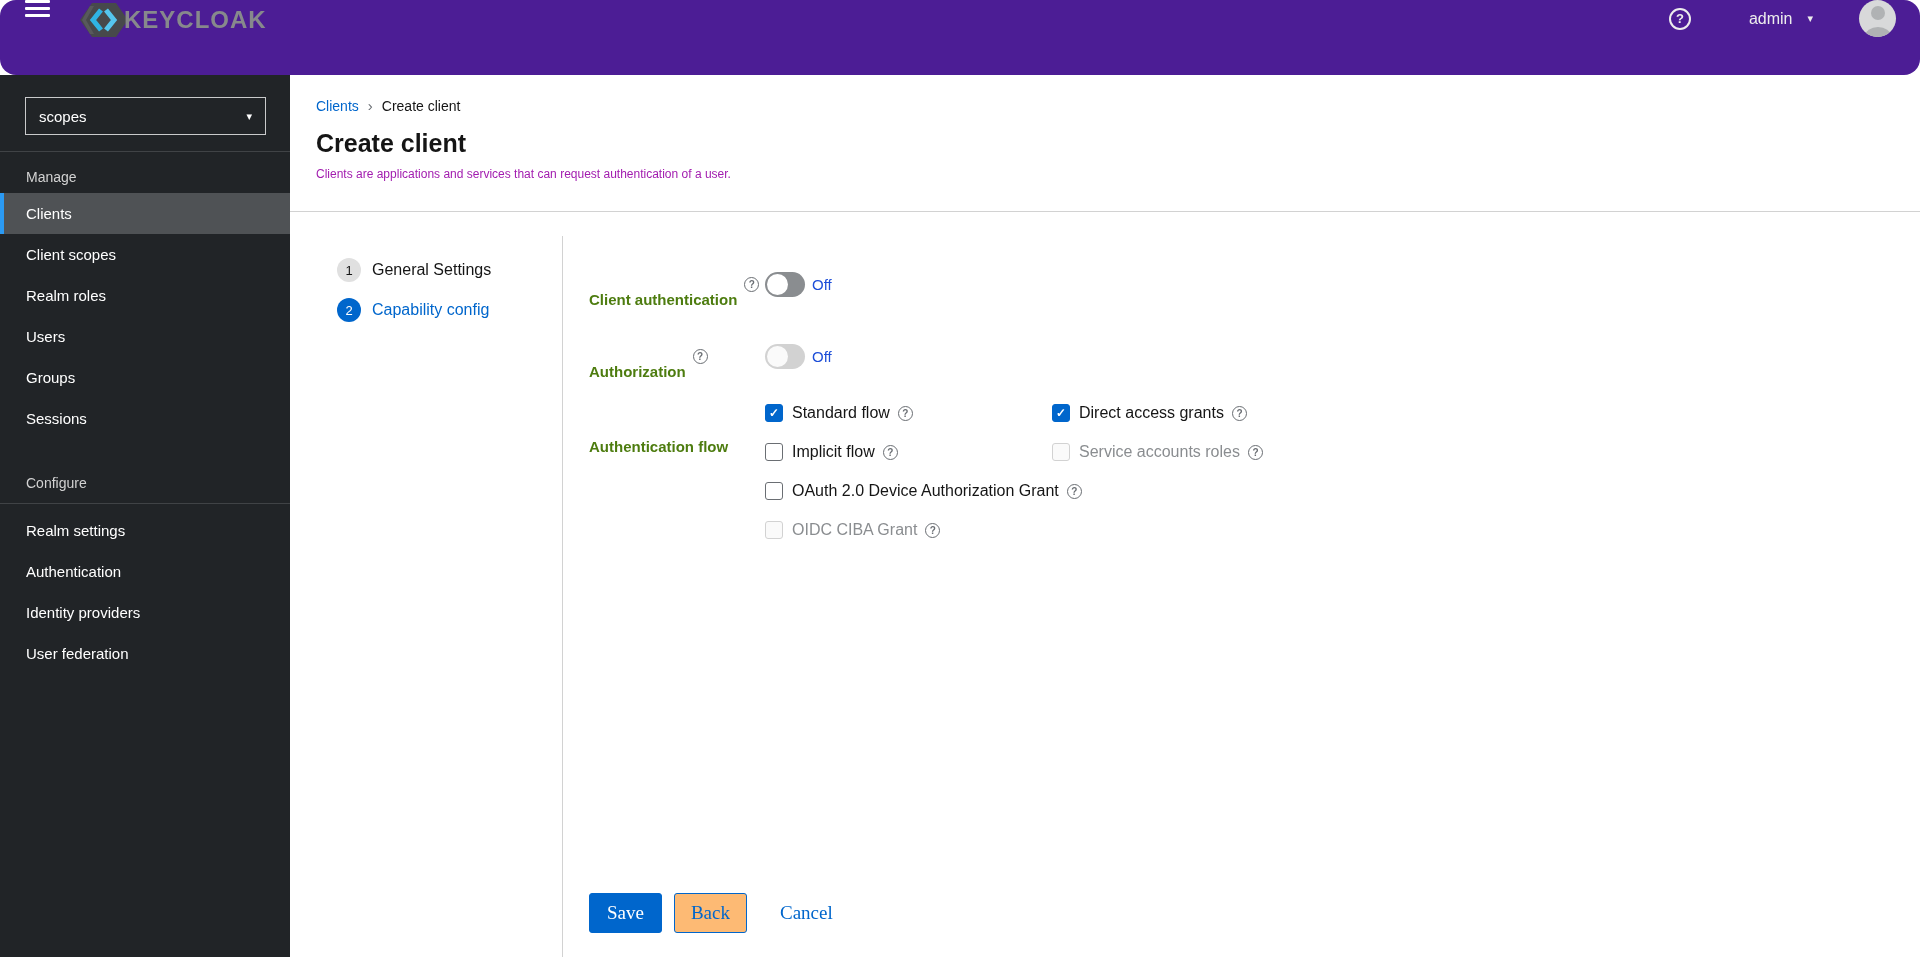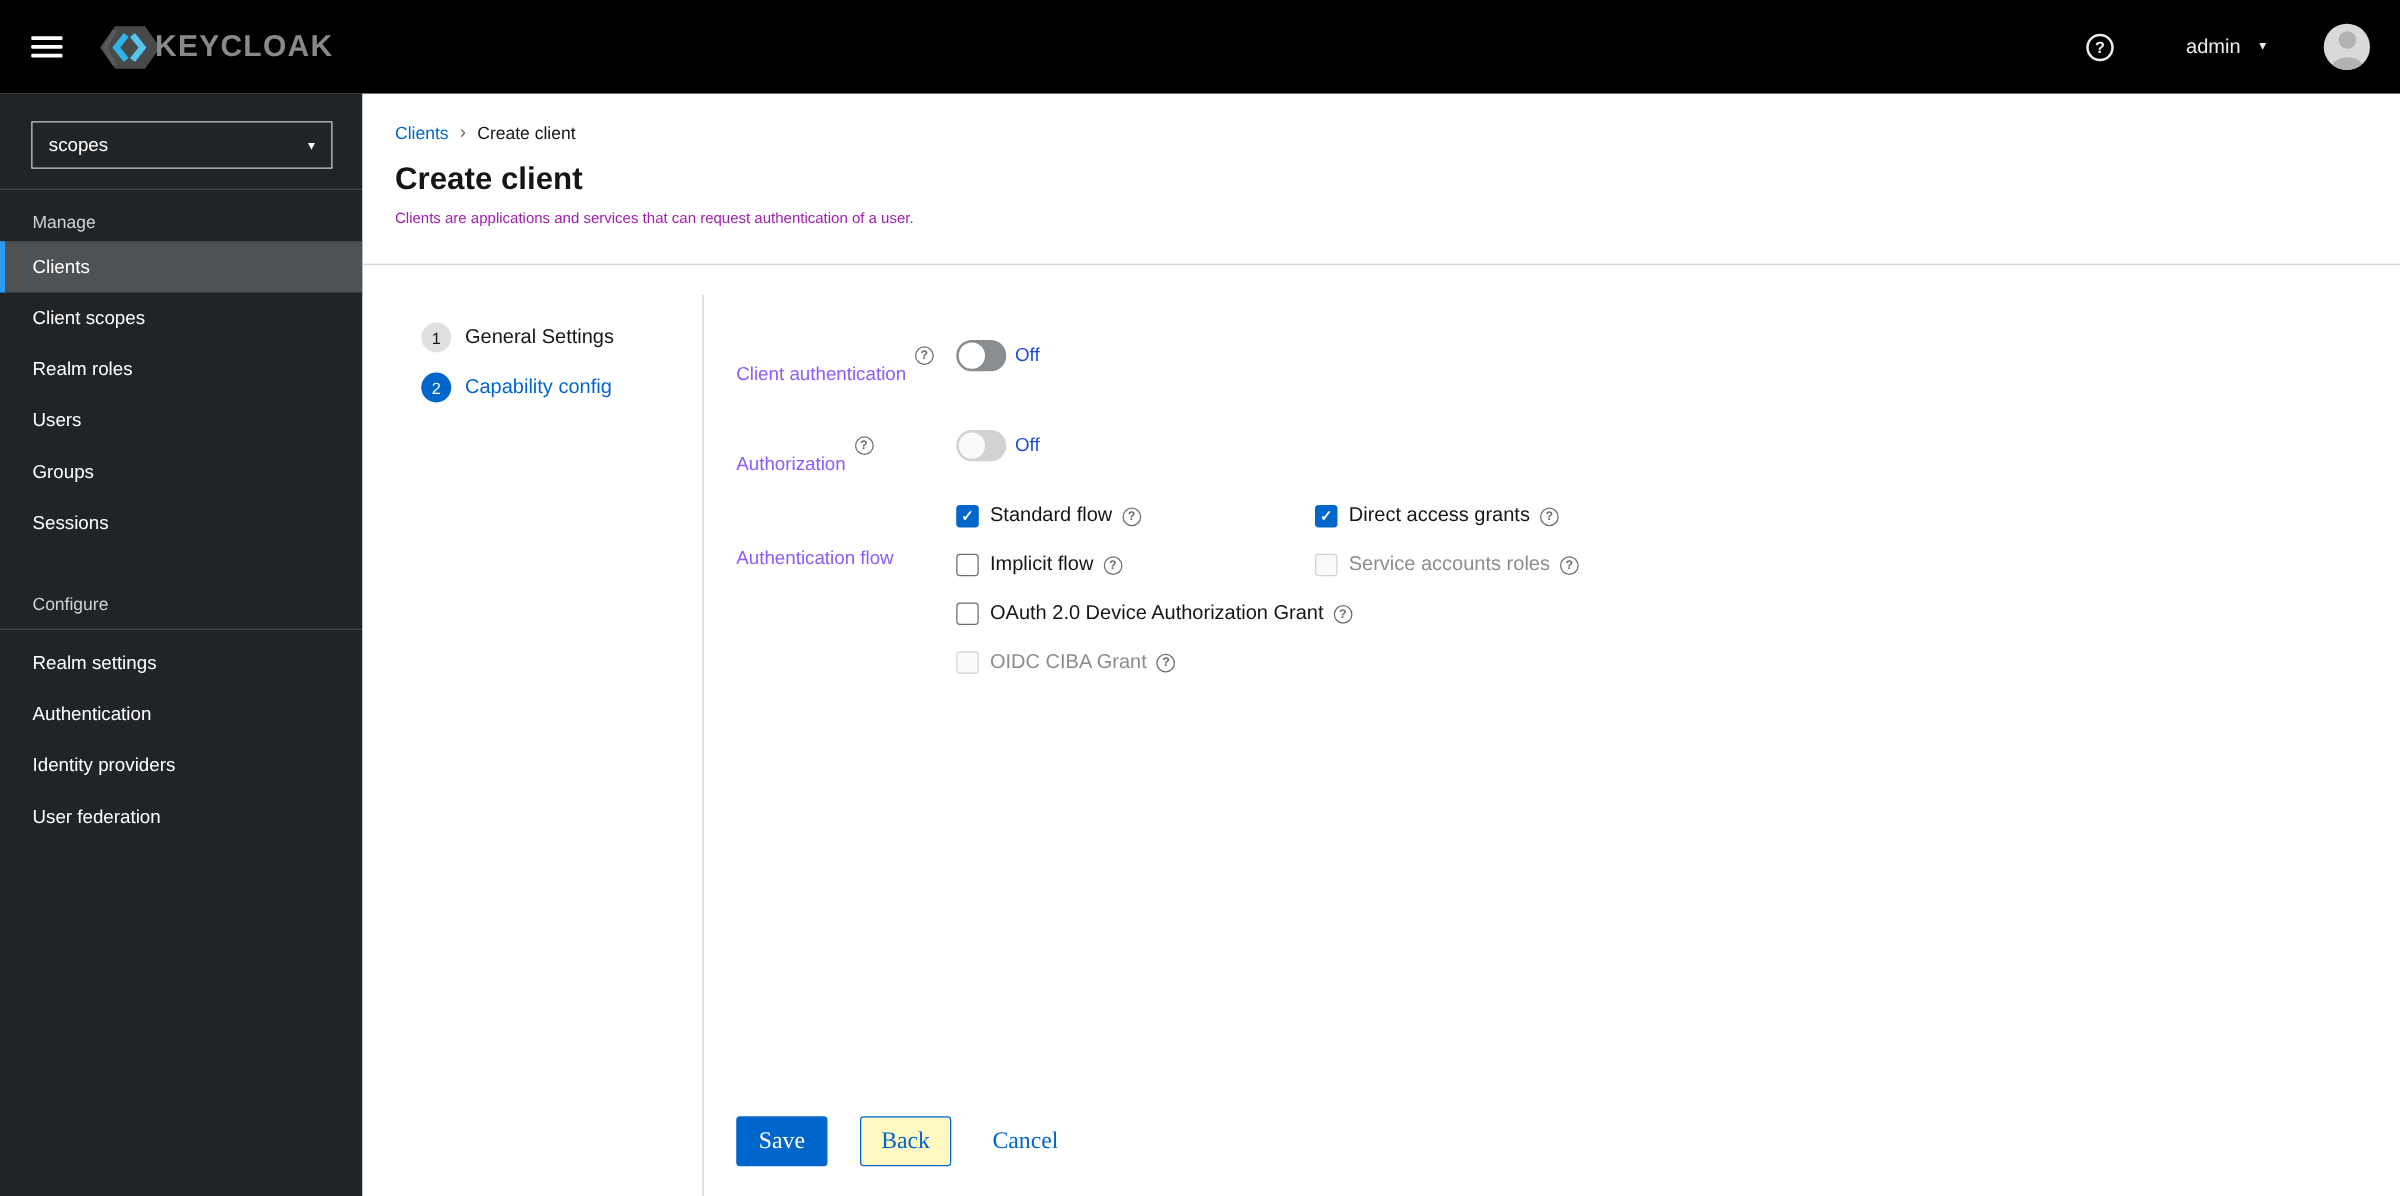--- a/index.html
+++ b/index.html
@@ -8,22 +8,22 @@
     font-family: "Liberation Sans", sans-serif;
     background: #ffffff;
     color: #151515;
     position: relative;
     overflow: hidden;
   }
 
   
   .masthead {
     position: absolute; top: 0; left: 0; right: 0; height: 75px;
-    background: #000000;
-    display: flex; align-items: center;
+    background: #4c1d95;
+    display: flex; align-items: flex-start; border-radius: 16px;
   }
   .hamburger {
     margin-left: 25px;
     display: flex; flex-direction: column; gap: 4px;
     cursor: pointer; background: none; border: none;
   }
   .hamburger span { display: block; width: 25px; height: 3px; background: #ffffff; border-radius: 1px; }
   .brand { display: flex; align-items: center; margin-left: 28px; }
   .brand-text {
     font-size: 24px; font-weight: 700; letter-spacing: 1px;
@@ -106,21 +106,21 @@
   .wizard-step.current .step-num { background: #0066cc; color: #ffffff; }
   .step-label { color: #151515; }
   .wizard-step.current .step-label { color: #0066cc; }
   .content-divider { width: 1px; background: #d2d2d2; margin-top: 24px; flex: none; }
 
   .form { flex: 1; display: flex; flex-direction: column; padding: 48px 0 24px 26px; }
   .form-row { display: flex; align-items: center; margin-bottom: 24px; }
   .form-row.top { align-items: flex-start; }
   .label-col { width: 176px; flex: none; display: flex; align-items: center; gap: 7px; }
   .form-row.top .label-col { padding-top: 3px; }
-  .field-label { font-size: 15px; font-weight: 400; color: #8b5cf6; white-space: nowrap; margin-top: 31px; }
+  .field-label { font-size: 15px; font-weight: 700; color: #4d7c0f; white-space: nowrap; margin-top: 31px; }
   .help-icon {
     width: 15px; height: 15px; border-radius: 50%; flex: none;
     border: 1px solid #6a6e73; color: #6a6e73;
     font-size: 10px; font-weight: 700;
     display: inline-flex; align-items: center; justify-content: center;
     cursor: pointer;
   }
   .control-col { display: flex; align-items: center; }
 
   .switch { width: 40px; height: 25px; border-radius: 13px; background: #8a8d90; position: relative; cursor: pointer; flex: none; }
@@ -146,21 +146,21 @@
   .checkbox.checked { background: #0066cc; border-color: #0066cc; }
   .checkbox.disabled { background: #fafafa; border-color: #d2d2d2; cursor: default; }
   .cb-label { color: #151515; white-space: nowrap; }
   .checkbox-item.disabled .cb-label { color: #8a8d90; }
   .cb-help { margin-left: -1px; }
 
   .form-spacer { flex: 1; }
   .actions { display: flex; align-items: center; }
   .btn { font-family: Liberation Serif, serif; font-size: 19px; border-radius: 3px; cursor: pointer; }
   .btn-primary { background: #0066cc; color: #ffffff; border: 1px solid #0066cc; padding: 8px 17px; }
-  .btn-secondary { background: #fef9c3; color: #0066cc; border: 1px solid #0066cc; padding: 8px 16px; margin-left: 26px; }
+  .btn-secondary { background: #fdba74; color: #0066cc; border: 1px solid #0066cc; padding: 8px 16px; margin-left: 12px; }
   .btn-link { background: none; border: none; color: #0066cc; padding: 8px 0; margin-left: 33px; }
 </style>
 </head>
 <body>
 
 <header class="masthead">
   <button class="hamburger">
     <span></span>
       <span></span>
       <span></span>

